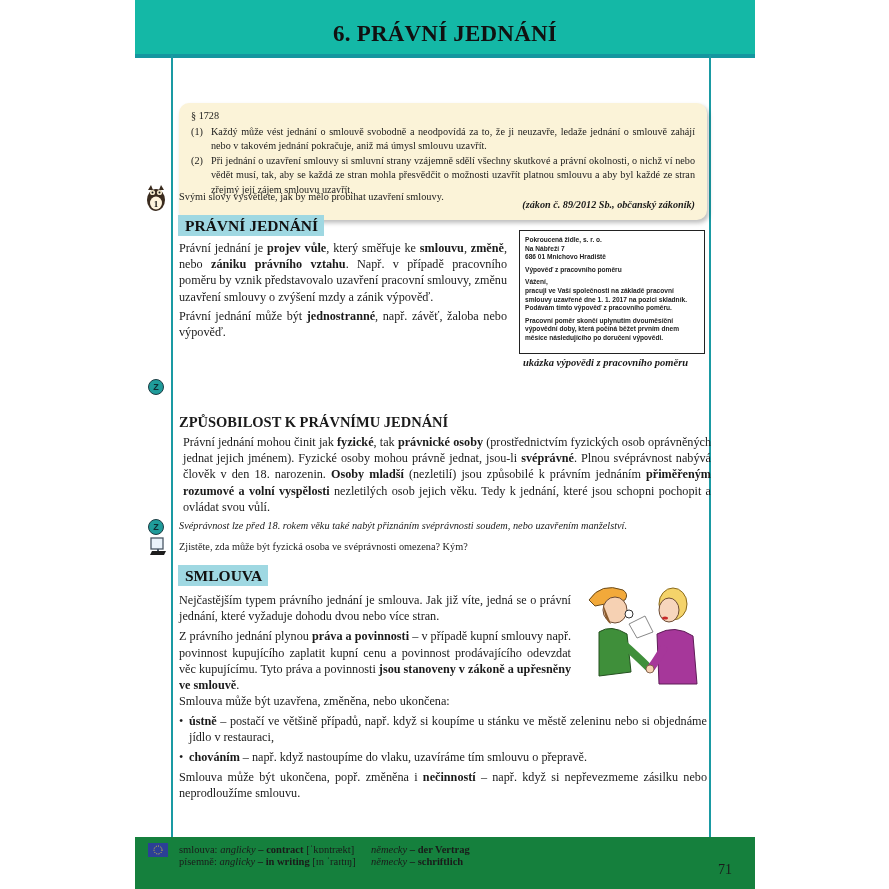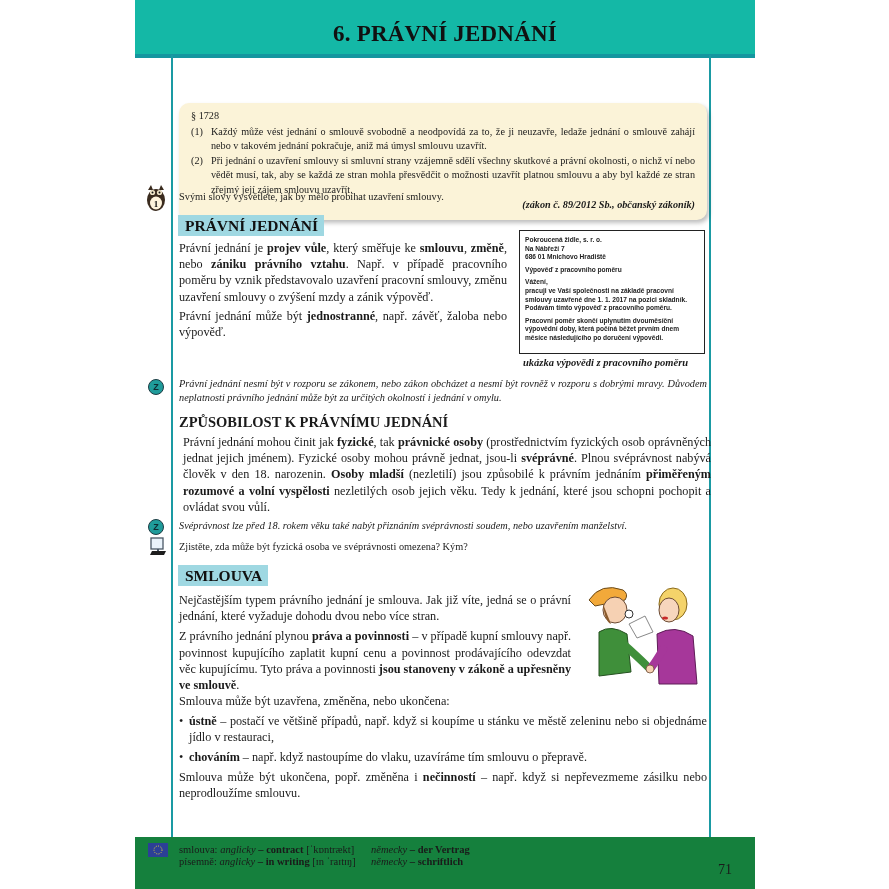--- a/index.html
+++ b/index.html
@@ -123,21 +123,20 @@
     <p class="tight">Na Nábřeží 7</p>
     <p>686 01  Mnichovo Hradiště</p>
     <p>Výpověď z pracovního poměru</p>
     <p class="tight">Vážení,</p>
     <p>pracuji ve Vaší společnosti na základě pracovní smlouvy uzavřené dne 1. 1. 2017 na pozici skladník. Podávám tímto výpověď z pracovního poměru.</p>
     <p>Pracovní poměr skončí uplynutím dvouměsíční výpovědní doby, která počíná běžet prvním dnem měsíce následujícího po doručení výpovědi.</p>
   </div>
   <div class="letter-caption">ukázka výpovědi z pracovního poměru</div>
 
   <div class="icon zicon z1">Z</div>
-  <div class="txt-block small z1text">Právní jednání nesmí být v rozporu se zákonem, nebo zákon obcházet a nesmí být rovněž v rozporu s dobrými mravy. Důvodem neplatnosti právního jednání může být za určitých okolností i jednání v omylu.</div>
 
   <div class="sh2">ZPŮSOBILOST K PRÁVNÍMU JEDNÁNÍ</div>
   <div class="txt-block zp-text">
     <span>Právní jednání mohou činit jak </span><b>fyzické</b><span>, tak </span><b>právnické osoby</b><span> (prostřednictvím fyzických osob oprávněných jednat jejich jménem). Fyzické osoby mohou právně jednat, jsou-li </span><b>svéprávné</b><span>. Plnou svéprávnost nabývá člověk v den 18. narozenin. </span><b>Osoby mladší</b><span> (nezletilí) jsou způsobilé k právním jednáním </span><b>přiměřeným rozumové a volní vyspělosti</b><span> nezletilých osob jejich věku. Tedy k jednání, které jsou schopni pochopit a ovládat svou vůlí.</span>
   </div>
 
   <div class="icon zicon z2">Z</div>
   <div class="txt-block small z2text">Svéprávnost lze před 18. rokem věku také nabýt přiznáním svéprávnosti soudem, nebo uzavřením manželství.</div>
 
   <div class="icon pc">

